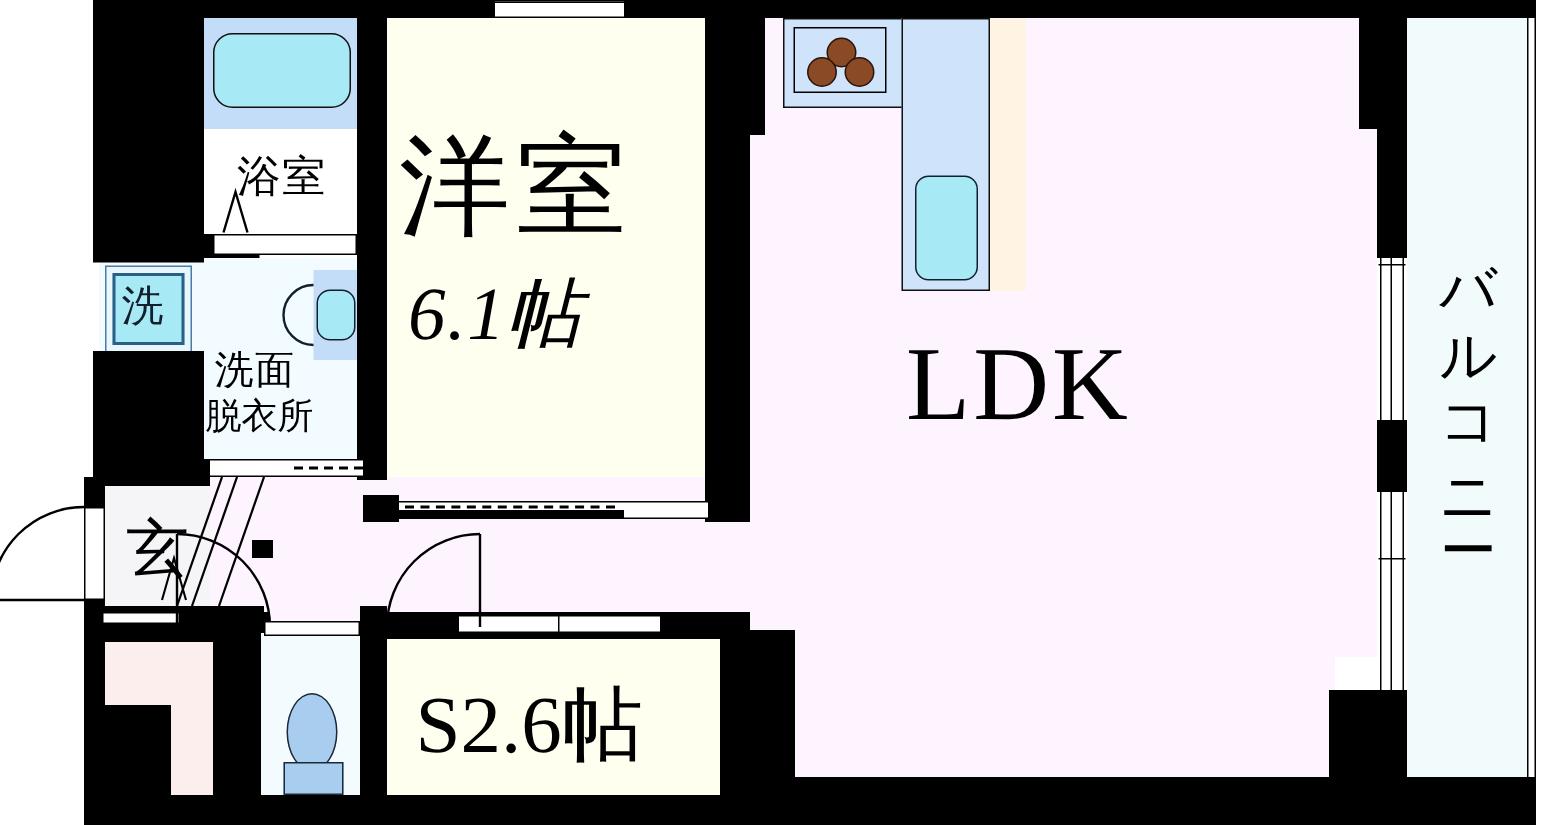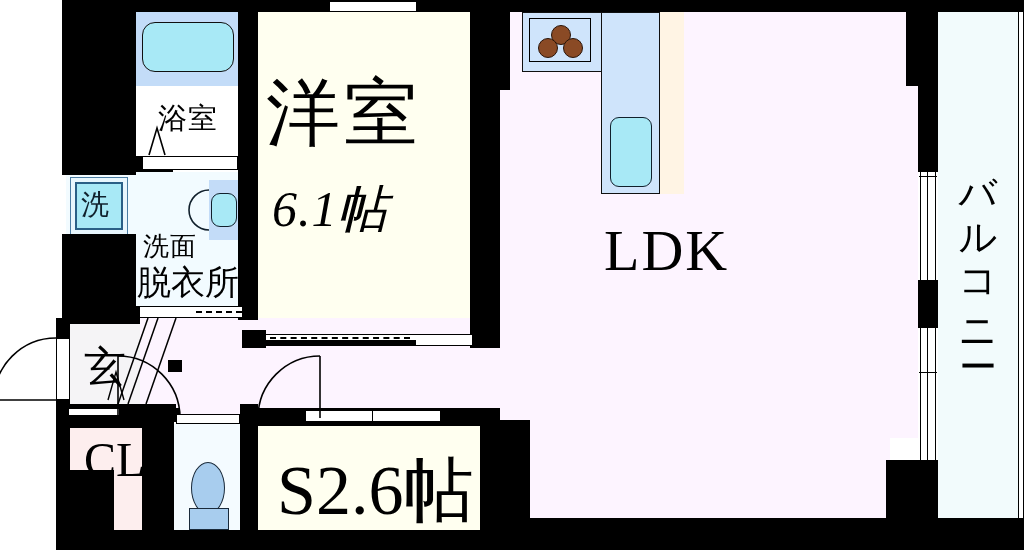--- a/index.html
+++ b/index.html
@@ -191,31 +191,30 @@
   <div class="abs whitegap" style="left:176px;top:414px;width:64px;height:10px;border:1.2px solid #000;box-sizing:border-box;"></div>
 
   <svg width="1032" height="550">
     <path d="M258,418 A62,62 0 0 1 320,356" fill="none" stroke="#000" stroke-width="1.6"></path>
     <line x1="320" y1="356" x2="320" y2="418" stroke="#000" stroke-width="1.6"></line>
   </svg>
 
   <div class="label" style="left:158px;top:104px;font-size:29px;letter-spacing:1px;">浴室</div>
 
   <div class="label" style="left:143px;top:234px;font-size:26px;letter-spacing:1px;">洗面</div>
-  <div class="label" style="left:137px;top:266px;font-size:34px;letter-spacing:0px;">脱衣所</div>
+  <div class="label" style="left:137px;top:266px;font-size:24px;letter-spacing:0px;">脱衣所</div>
 
   <div class="label" style="left:81px;top:191px;font-size:28px;color:#10202c;">洗</div>
 
-  <div class="label" style="left:266px;top:76px;font-size:74px;letter-spacing:4px;">洋室</div>
+  <div class="label" style="left:266px;top:88px;font-size:74px;letter-spacing:4px;">洋室</div>
   <div class="label" style="left:272px;top:184px;font-size:50px;letter-spacing:1px;font-style:italic;">6.1帖</div>
 
-  <div class="label" style="left:604px;top:222px;font-size:58px;letter-spacing:2px;">LDK</div>
-
-  <div class="label" style="left:277px;top:456px;font-size:70px;letter-spacing:0px;">S2.6帖</div>
+  <div class="label" style="left:604px;top:222px;font-size:70px;letter-spacing:2px;">LDK</div>
+
+  <div class="label" style="left:277px;top:456px;font-size:54px;letter-spacing:0px;">S2.6帖</div>
 
   <div class="label" style="left:84px;top:346px;font-size:42px;">玄</div>
 
-  <div class="label" style="left:84px;top:436px;font-size:48px;">CL</div>
 
 
   <div class="vlabel" style="left:957px;top:150px;font-size:38px;letter-spacing:6px;">バルコニー</div>
 
 </div>
 
 </body></html>

